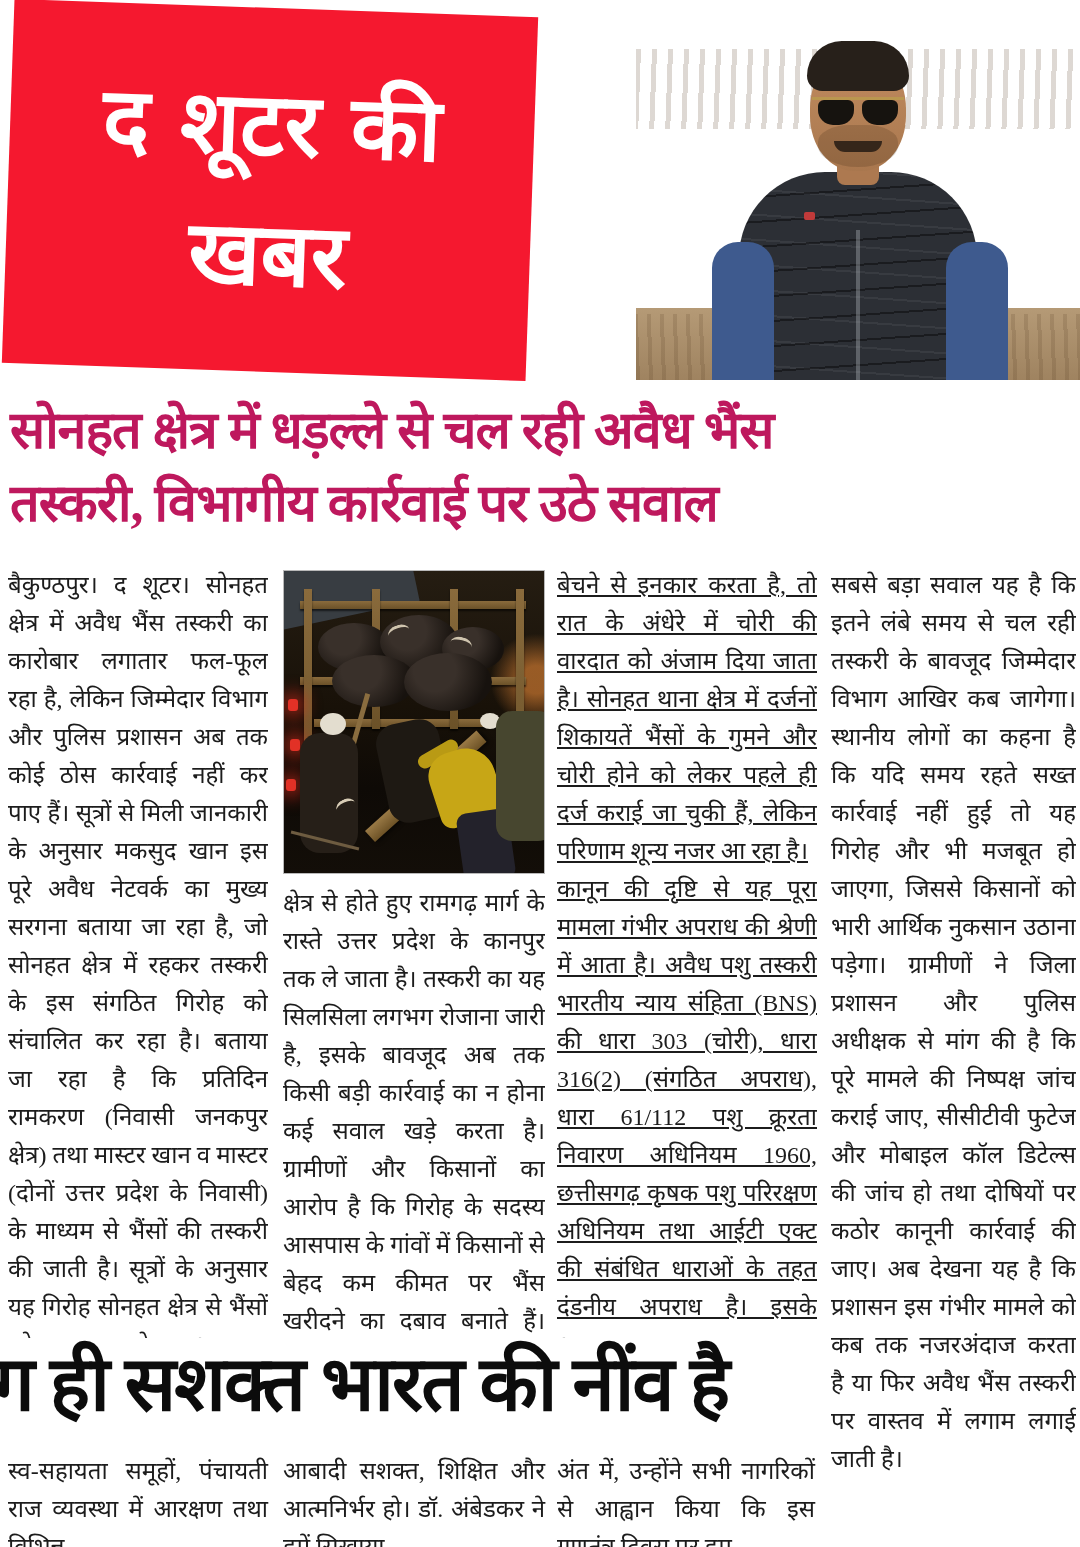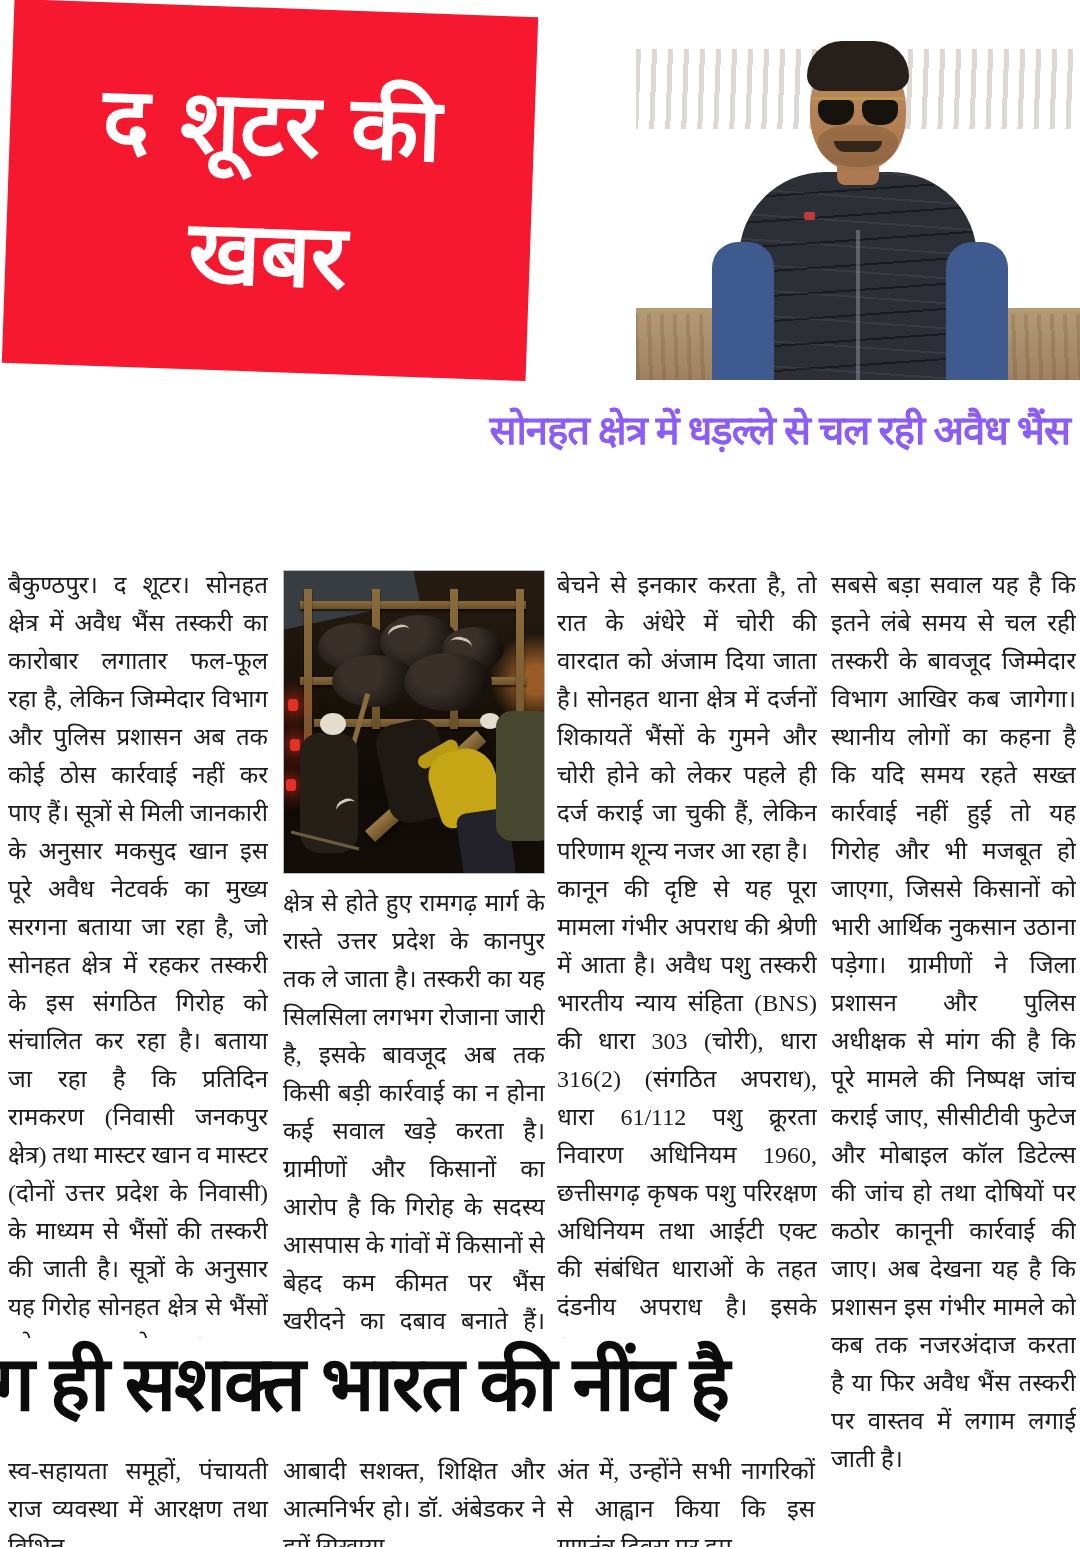--- a/index.html
+++ b/index.html
@@ -58,31 +58,31 @@
     border-top:3px solid #b9974f; display:flex; justify-content:center; gap:8px;}
   .lens{width:36px; height:25px; background:#16130f; border-radius:6px 6px 15px 15px;}
   .mustache{position:absolute; left:50%; transform:translateX(-50%); top:136px; width:48px; height:11px;
     background:#35261a; border-radius:0 0 12px 12px;}
   .jaw-shade{position:absolute; left:50%; transform:translateX(-50%); top:120px; width:80px; height:42px;
     background:rgba(70,45,25,.22); border-radius:40% 40% 50% 50%;}
 
   
   .headline{
     position:absolute; left:10px; top:394px; width:1060px; margin:0;
-    text-align:right; font-size:40px; line-height:73px; font-weight:bold;
-    color:#8b5cf6; letter-spacing:-1px;
+    text-align:left; font-size:52px; line-height:73px; font-weight:bold;
+    color:#be185d; letter-spacing:-1px;
   }
 
   
   .col{position:absolute; top:566px; font-size:24px; line-height:38px; text-align:justify; color:#1c1c1c; overflow:hidden;}
   .col p{margin:0;}
   .col p + p{margin-top:0;}
   .col1{left:8px;  width:260px; height:772px;}
   .col2{left:283px; width:262px; height:772px;}
-  .col3{left:557px; width:260px; height:772px;}
+  .col3{left:557px; width:260px; height:772px;text-decoration:underline;}
   .col4{left:831px; width:245px; height:978px;}
 
   
   .truck-photo{
     position:relative; width:260px; height:302px; margin:4px 0 10px 0;
     border:1px solid #b9b9b9; overflow:hidden;
     background:
       radial-gradient(circle at 97% 36%, rgba(255,150,60,.55) 0 14px, transparent 46px),
       radial-gradient(circle at 99% 60%, rgba(255,120,40,.35) 0 10px, transparent 36px),
       linear-gradient(180deg,#251d12 0%, #181108 45%, #0e0a06 72%, #130e08 100%);
@@ -166,20 +166,21 @@
       <div class="sunglasses">
         <div class="lens"></div>
         <div class="lens"></div>
       </div>
       <div class="mustache"></div>
     </div>
   </div>
 
   <h1 class="headline">
     <span>सोनहत क्षेत्र में धड़ल्ले से चल रही अवैध भैंस</span><br>
+    <span>तस्करी, विभागीय कार्रवाई पर उठे सवाल</span>
   </h1>
 
   <div class="col col1">
     <p>बैकुण्ठपुर। द शूटर। सोनहत क्षेत्र में अवैध भैंस तस्करी का कारोबार लगातार फल-फूल रहा है, लेकिन जिम्मेदार विभाग और पुलिस प्रशासन अब तक कोई ठोस कार्रवाई नहीं कर पाए हैं। सूत्रों से मिली जानकारी के अनुसार मकसुद खान इस पूरे अवैध नेटवर्क का मुख्य सरगना बताया जा रहा है, जो सोनहत क्षेत्र में रहकर तस्करी के इस संगठित गिरोह को संचालित कर रहा है। बताया जा रहा है कि प्रतिदिन रामकरण (निवासी जनकपुर क्षेत्र) तथा मास्टर खान व मास्टर (दोनों उत्तर प्रदेश के निवासी) के माध्यम से भैंसों की तस्करी की जाती है। सूत्रों के अनुसार यह गिरोह सोनहत क्षेत्र से भैंसों को इकट्ठा कर सोनहत थाना</p>
   </div>
 
   <div class="col col2">
     <div class="truck-photo">
       <div class="tarp"></div>
       <div class="fbar fh1"></div>

